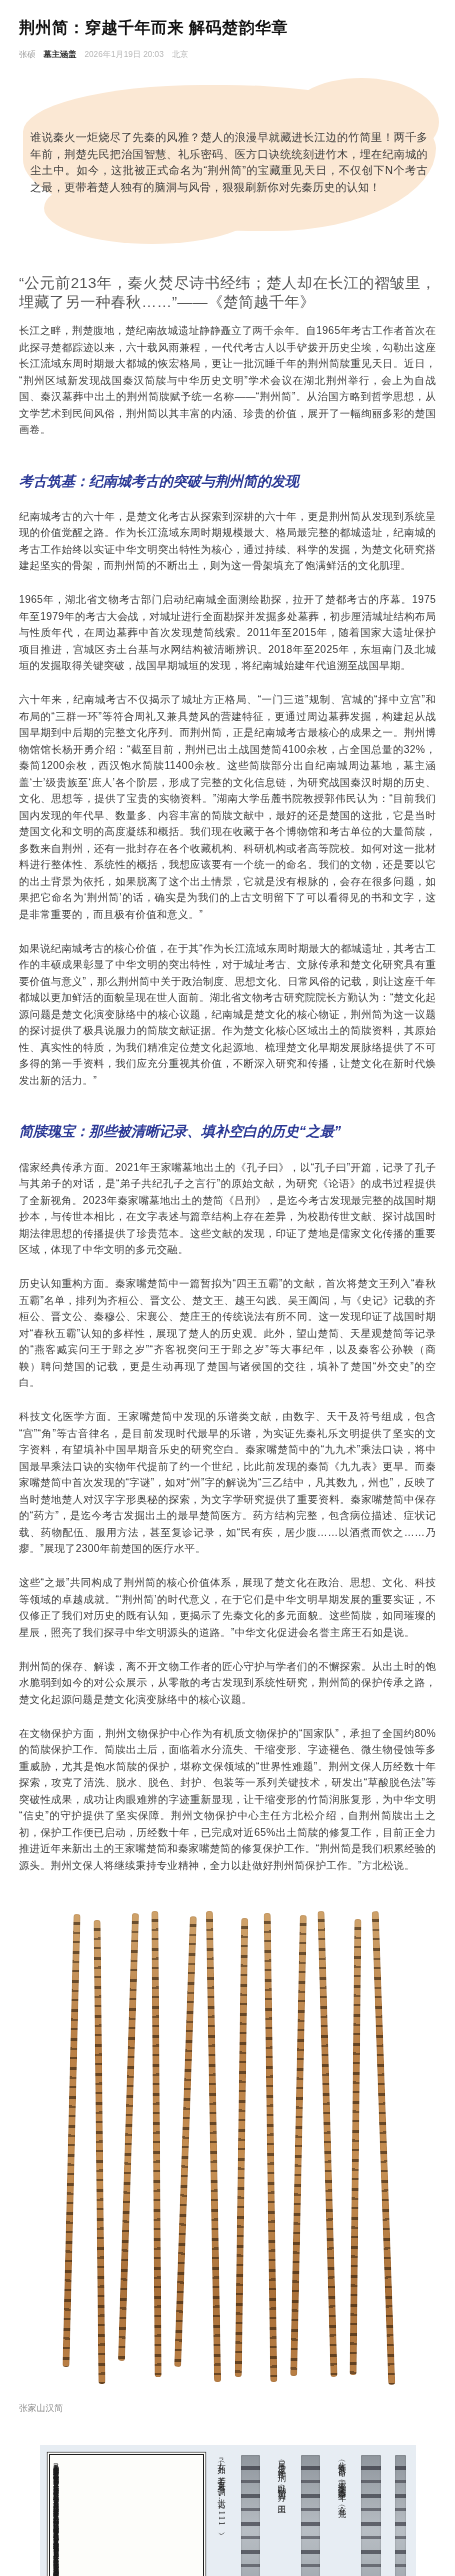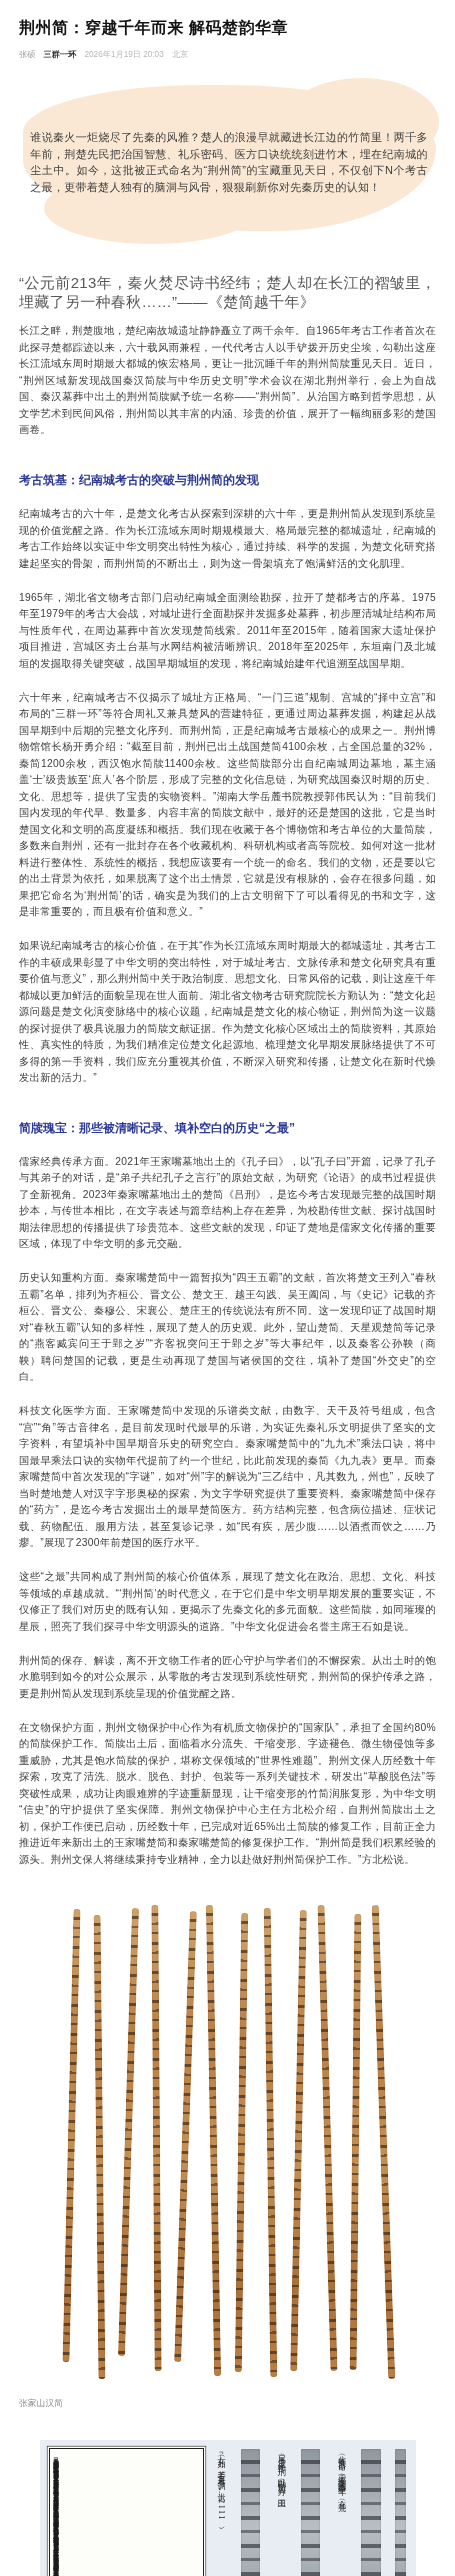--- a/index.html
+++ b/index.html
@@ -24,21 +24,21 @@
   .intro-text{position:relative;margin:0;padding:44px 8.2px 29px 11.3px;font-size:11px;
         line-height:16.5px;color:#3c3c3c;text-align:justify;letter-spacing:0.3px;z-index:2;}
 
   .quote{margin:33px 0 12px 0;font-size:15px;line-height:19px;color:#585858;
         text-align:justify;letter-spacing:0.3px;}
 
   p.body{margin:17.5px 0;font-size:10.3px;line-height:16.5px;text-align:justify;
         color:#3d3d3d;letter-spacing:0.3px;}
   p.body.first{margin-top:12px;}
 
-  h2.sec{margin:33px 0 16.5px 0;font-size:12px;line-height:1.4;color:#2c3a96;font-weight:700;}
+  h2.sec{margin:33px 0 16.5px 0;font-size:14px;line-height:1.4;color:#2c3a96;font-weight:700;font-style:italic;}
 
   figure{margin:0;padding:0;}
   .fig-slips{margin:37px auto 0 auto;width:319px;height:479px;display:flex;
         justify-content:space-between;align-items:flex-start;}
   .slip{width:6.7px;border-radius:3.1px;
         background:
           repeating-linear-gradient(180deg,
             rgba(40,24,8,0) 0 8.2px, rgba(48,30,12,.62) 8.2px 10.8px,
             rgba(40,24,8,0) 10.8px 17.5px, rgba(48,30,12,.5) 17.5px 19.6px,
             rgba(40,24,8,0) 19.6px 27px, rgba(48,30,12,.58) 27px 29px),
@@ -80,21 +80,21 @@
 </style>
 </head>
 <body>
 
 <div class="article">
 
   <h1 class="title">荆州简：穿越千年而来 解码楚韵华章</h1>
 
   <div class="byline">
     <span class="author">张硕</span>
-    <span class="source">三群一环</span>
+    <span class="source">墓主涵盖</span>
     <span class="datetime">2026年1月19日 20:03</span>
     <span class="location">北京</span>
   </div>
 
   <div class="intro-wrap">
     <div class="blob"></div>
     <p class="intro-text">谁说秦火一炬烧尽了先秦的风雅？楚人的浪漫早就藏进长江边的竹简里！两千多年前，荆楚先民把治国智慧、礼乐密码、医方口诀统统刻进竹木，埋在纪南城的尘土中。如今，这批被正式命名为“荆州简”的宝藏重见天日，不仅创下N个考古之最，更带着楚人独有的脑洞与风骨，狠狠刷新你对先秦历史的认知！</p>
   </div>
 
   <p class="quote">“公元前213年，秦火焚尽诗书经纬；楚人却在长江的褶皱里，埋藏了另一种春秋……”——《楚简越千年》</p>
@@ -106,21 +106,21 @@
   <p class="body">1965年，湖北省文物考古部门启动纪南城全面测绘勘探，拉开了楚都考古的序幕。1975年至1979年的考古大会战，对城址进行全面勘探并发掘多处墓葬，初步厘清城址结构布局与性质年代，在周边墓葬中首次发现楚简线索。2011年至2015年，随着国家大遗址保护项目推进，宫城区夯土台基与水网结构被清晰辨识。2018年至2025年，东垣南门及北城垣的发掘取得关键突破，战国早期城垣的发现，将纪南城始建年代追溯至战国早期。</p>
   <p class="body">六十年来，纪南城考古不仅揭示了城址方正格局、“一门三道”规制、宫城的“择中立宫”和布局的“三群一环”等符合周礼又兼具楚风的营建特征，更通过周边墓葬发掘，构建起从战国早期到中后期的完整文化序列。而荆州简，正是纪南城考古最核心的成果之一。荆州博物馆馆长杨开勇介绍：“截至目前，荆州已出土战国楚简4100余枚，占全国总量的32%，秦简1200余枚，西汉饱水简牍11400余枚。这些简牍部分出自纪南城周边墓地，墓主涵盖‘士’级贵族至‘庶人’各个阶层，形成了完整的文化信息链，为研究战国秦汉时期的历史、文化、思想等，提供了宝贵的实物资料。”湖南大学岳麓书院教授郭伟民认为：“目前我们国内发现的年代早、数量多、内容丰富的简牍文献中，最好的还是楚国的这批，它是当时楚国文化和文明的高度凝练和概括。我们现在收藏于各个博物馆和考古单位的大量简牍，多数来自荆州，还有一批封存在各个收藏机构、科研机构或者高等院校。如何对这一批材料进行整体性、系统性的概括，我想应该要有一个统一的命名。我们的文物，还是要以它的出土背景为依托，如果脱离了这个出土情景，它就是没有根脉的，会存在很多问题，如果把它命名为‘荆州简’的话，确实是为我们的上古文明留下了可以看得见的书和文字，这是非常重要的，而且极有价值和意义。”</p>
   <p class="body">如果说纪南城考古的核心价值，在于其“作为长江流域东周时期最大的都城遗址，其考古工作的丰硕成果彰显了中华文明的突出特性，对于城址考古、文脉传承和楚文化研究具有重要价值与意义”，那么荆州简中关于政治制度、思想文化、日常风俗的记载，则让这座千年都城以更加鲜活的面貌呈现在世人面前。湖北省文物考古研究院院长方勤认为：“楚文化起源问题是楚文化演变脉络中的核心议题，纪南城是楚文化的核心物证，荆州简为这一议题的探讨提供了极具说服力的简牍文献证据。作为楚文化核心区域出土的简牍资料，其原始性、真实性的特质，为我们精准定位楚文化起源地、梳理楚文化早期发展脉络提供了不可多得的第一手资料，我们应充分重视其价值，不断深入研究和传播，让楚文化在新时代焕发出新的活力。”</p>
 
   <h2 class="sec">简牍瑰宝：那些被清晰记录、填补空白的历史“之最”</h2>
   <p class="body">儒家经典传承方面。2021年王家嘴墓地出土的《孔子曰》，以“孔子曰”开篇，记录了孔子与其弟子的对话，是“弟子共纪孔子之言行”的原始文献，为研究《论语》的成书过程提供了全新视角。2023年秦家嘴墓地出土的楚简《吕刑》，是迄今考古发现最完整的战国时期抄本，与传世本相比，在文字表述与篇章结构上存在差异，为校勘传世文献、探讨战国时期法律思想的传播提供了珍贵范本。这些文献的发现，印证了楚地是儒家文化传播的重要区域，体现了中华文明的多元交融。</p>
   <p class="body">历史认知重构方面。秦家嘴楚简中一篇暂拟为“四王五霸”的文献，首次将楚文王列入“春秋五霸”名单，排列为齐桓公、晋文公、楚文王、越王勾践、吴王阖闾，与《史记》记载的齐桓公、晋文公、秦穆公、宋襄公、楚庄王的传统说法有所不同。这一发现印证了战国时期对“春秋五霸”认知的多样性，展现了楚人的历史观。此外，望山楚简、天星观楚简等记录的“燕客臧宾问王于郢之岁”“齐客祝突问王于郢之岁”等大事纪年，以及秦客公孙鞅（商鞅）聘问楚国的记载，更是生动再现了楚国与诸侯国的交往，填补了楚国“外交史”的空白。</p>
   <p class="body">科技文化医学方面。王家嘴楚简中发现的乐谱类文献，由数字、天干及符号组成，包含“宫”“角”等古音律名，是目前发现时代最早的乐谱，为实证先秦礼乐文明提供了坚实的文字资料，有望填补中国早期音乐史的研究空白。秦家嘴楚简中的“九九术”乘法口诀，将中国最早乘法口诀的实物年代提前了约一个世纪，比此前发现的秦简《九九表》更早。而秦家嘴楚简中首次发现的“字谜”，如对“州”字的解说为“三乙结中，凡其数九，州也”，反映了当时楚地楚人对汉字字形奥秘的探索，为文字学研究提供了重要资料。秦家嘴楚简中保存的“药方”，是迄今考古发掘出土的最早楚简医方。药方结构完整，包含病位描述、症状记载、药物配伍、服用方法，甚至复诊记录，如“民有疾，居少腹……以酒煮而饮之……乃瘳。”展现了2300年前楚国的医疗水平。</p>
   <p class="body">这些“之最”共同构成了荆州简的核心价值体系，展现了楚文化在政治、思想、文化、科技等领域的卓越成就。“‘荆州简’的时代意义，在于它们是中华文明早期发展的重要实证，不仅修正了我们对历史的既有认知，更揭示了先秦文化的多元面貌。这些简牍，如同璀璨的星辰，照亮了我们探寻中华文明源头的道路。”中华文化促进会名誉主席王石如是说。</p>
 
-  <p class="body">荆州简的保存、解读，离不开文物工作者的匠心守护与学者们的不懈探索。从出土时的饱水脆弱到如今的对公众展示，从零散的考古发现到系统性研究，荆州简的保护传承之路，更是荆州简从发现到系统呈现的价值觉醒之路。</p>
+  <p class="body">荆州简的保存、解读，离不开文物工作者的匠心守护与学者们的不懈探索。从出土时的饱水脆弱到如今的对公众展示，从零散的考古发现到系统性研究，荆州简的保护传承之路，楚文化起源问题是楚文化演变脉络中的核心议题。</p>
   <p class="body">在文物保护方面，荆州文物保护中心作为有机质文物保护的“国家队”，承担了全国约80%的简牍保护工作。简牍出土后，面临着水分流失、干缩变形、字迹褪色、微生物侵蚀等多重威胁，尤其是饱水简牍的保护，堪称文保领域的“世界性难题”。荆州文保人历经数十年探索，攻克了清洗、脱水、脱色、封护、包装等一系列关键技术，研发出“草酸脱色法”等突破性成果，成功让肉眼难辨的字迹重新显现，让干缩变形的竹简润胀复形，为中华文明“信史”的守护提供了坚实保障。荆州文物保护中心主任方北松介绍，自荆州简牍出土之初，保护工作便已启动，历经数十年，已完成对近65%出土简牍的修复工作，目前正全力推进近年来新出土的王家嘴楚简和秦家嘴楚简的修复保护工作。“荆州简是我们积累经验的源头。荆州文保人将继续秉持专业精神，全力以赴做好荆州简保护工作。”方北松说。</p>
 
   <figure>
     <div class="fig-slips">
       <div class="slip s1"></div>
       <div class="slip s2"></div>
       <div class="slip s3"></div>
       <div class="slip s4"></div>
       <div class="slip s5"></div>
       <div class="slip s6"></div>

